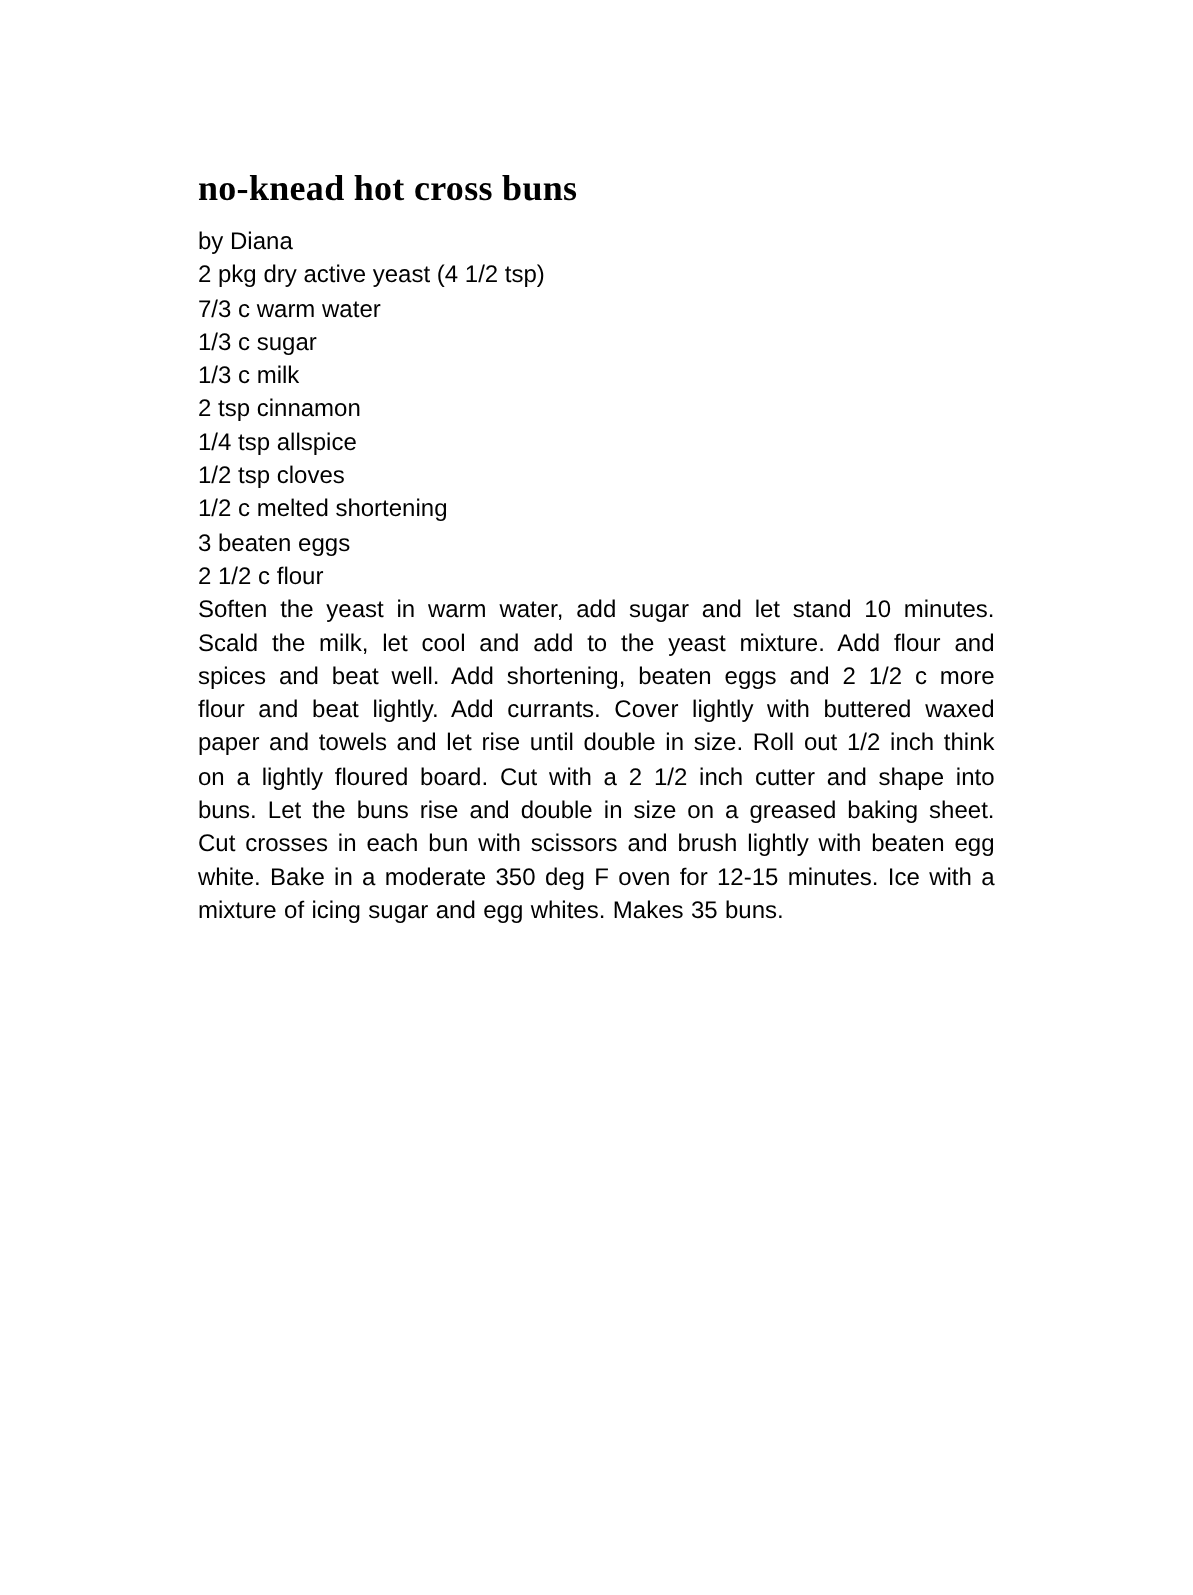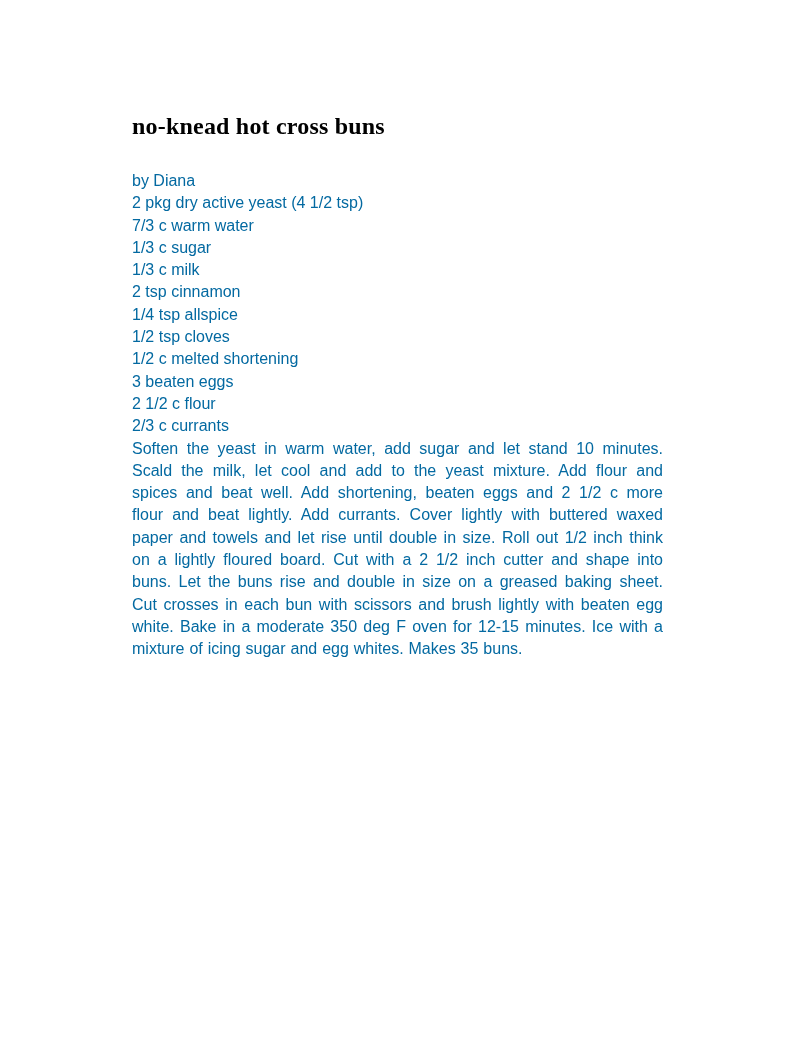--- a/index.html
+++ b/index.html
@@ -27,22 +27,21 @@
     letter-spacing: 0.2px;
     white-space: nowrap;
   }
   .text-block {
     position: absolute;
     left: 132px;
     top: 151px;
     width: 531px;
     font-size: 16px;
     line-height: 22.3px;
-    color: #0369a1;
-    margin-top: 19px;
+    color: #000000;
   }
   .line {
     white-space: nowrap;
   }
   .just-line {
     text-align: justify;
     text-align-last: justify;
     white-space: normal;
     word-spacing: 0.5px;
   }
@@ -76,21 +75,20 @@
     <div class="line">2 pkg dry active yeast (4 1/2 tsp)</div>
     <div class="line">7/3 c warm water</div>
     <div class="line">1/3 c sugar</div>
     <div class="line">1/3 c milk</div>
     <div class="line">2 tsp cinnamon</div>
     <div class="line">1/4 tsp allspice</div>
     <div class="line">1/2 tsp cloves</div>
     <div class="line">1/2 c melted shortening</div>
     <div class="line">3 beaten eggs</div>
     <div class="line">2 1/2 c flour</div>
-    <div class="line">2/3 c currants</div>
 
     <div class="just-line">Soften the yeast in warm water, add sugar and let stand 10 minutes.</div>
     <div class="just-line">Scald the milk, let cool and add to the yeast mixture. Add flour and</div>
     <div class="just-line">spices and beat well. Add shortening, beaten eggs and 2 1/2 c more</div>
     <div class="just-line">flour and beat lightly. Add currants. Cover lightly with buttered waxed</div>
     <div class="just-line">paper and towels and let rise until double in size. Roll out 1/2 inch think</div>
     <div class="just-line">on a lightly floured board. Cut with a 2 1/2 inch cutter and shape into</div>
     <div class="just-line">buns. Let the buns rise and double in size on a greased baking sheet.</div>
     <div class="just-line">Cut crosses in each bun with scissors and brush lightly with beaten egg</div>
     <div class="just-line">white. Bake in a moderate 350 deg F oven for 12-15 minutes. Ice with a</div>

